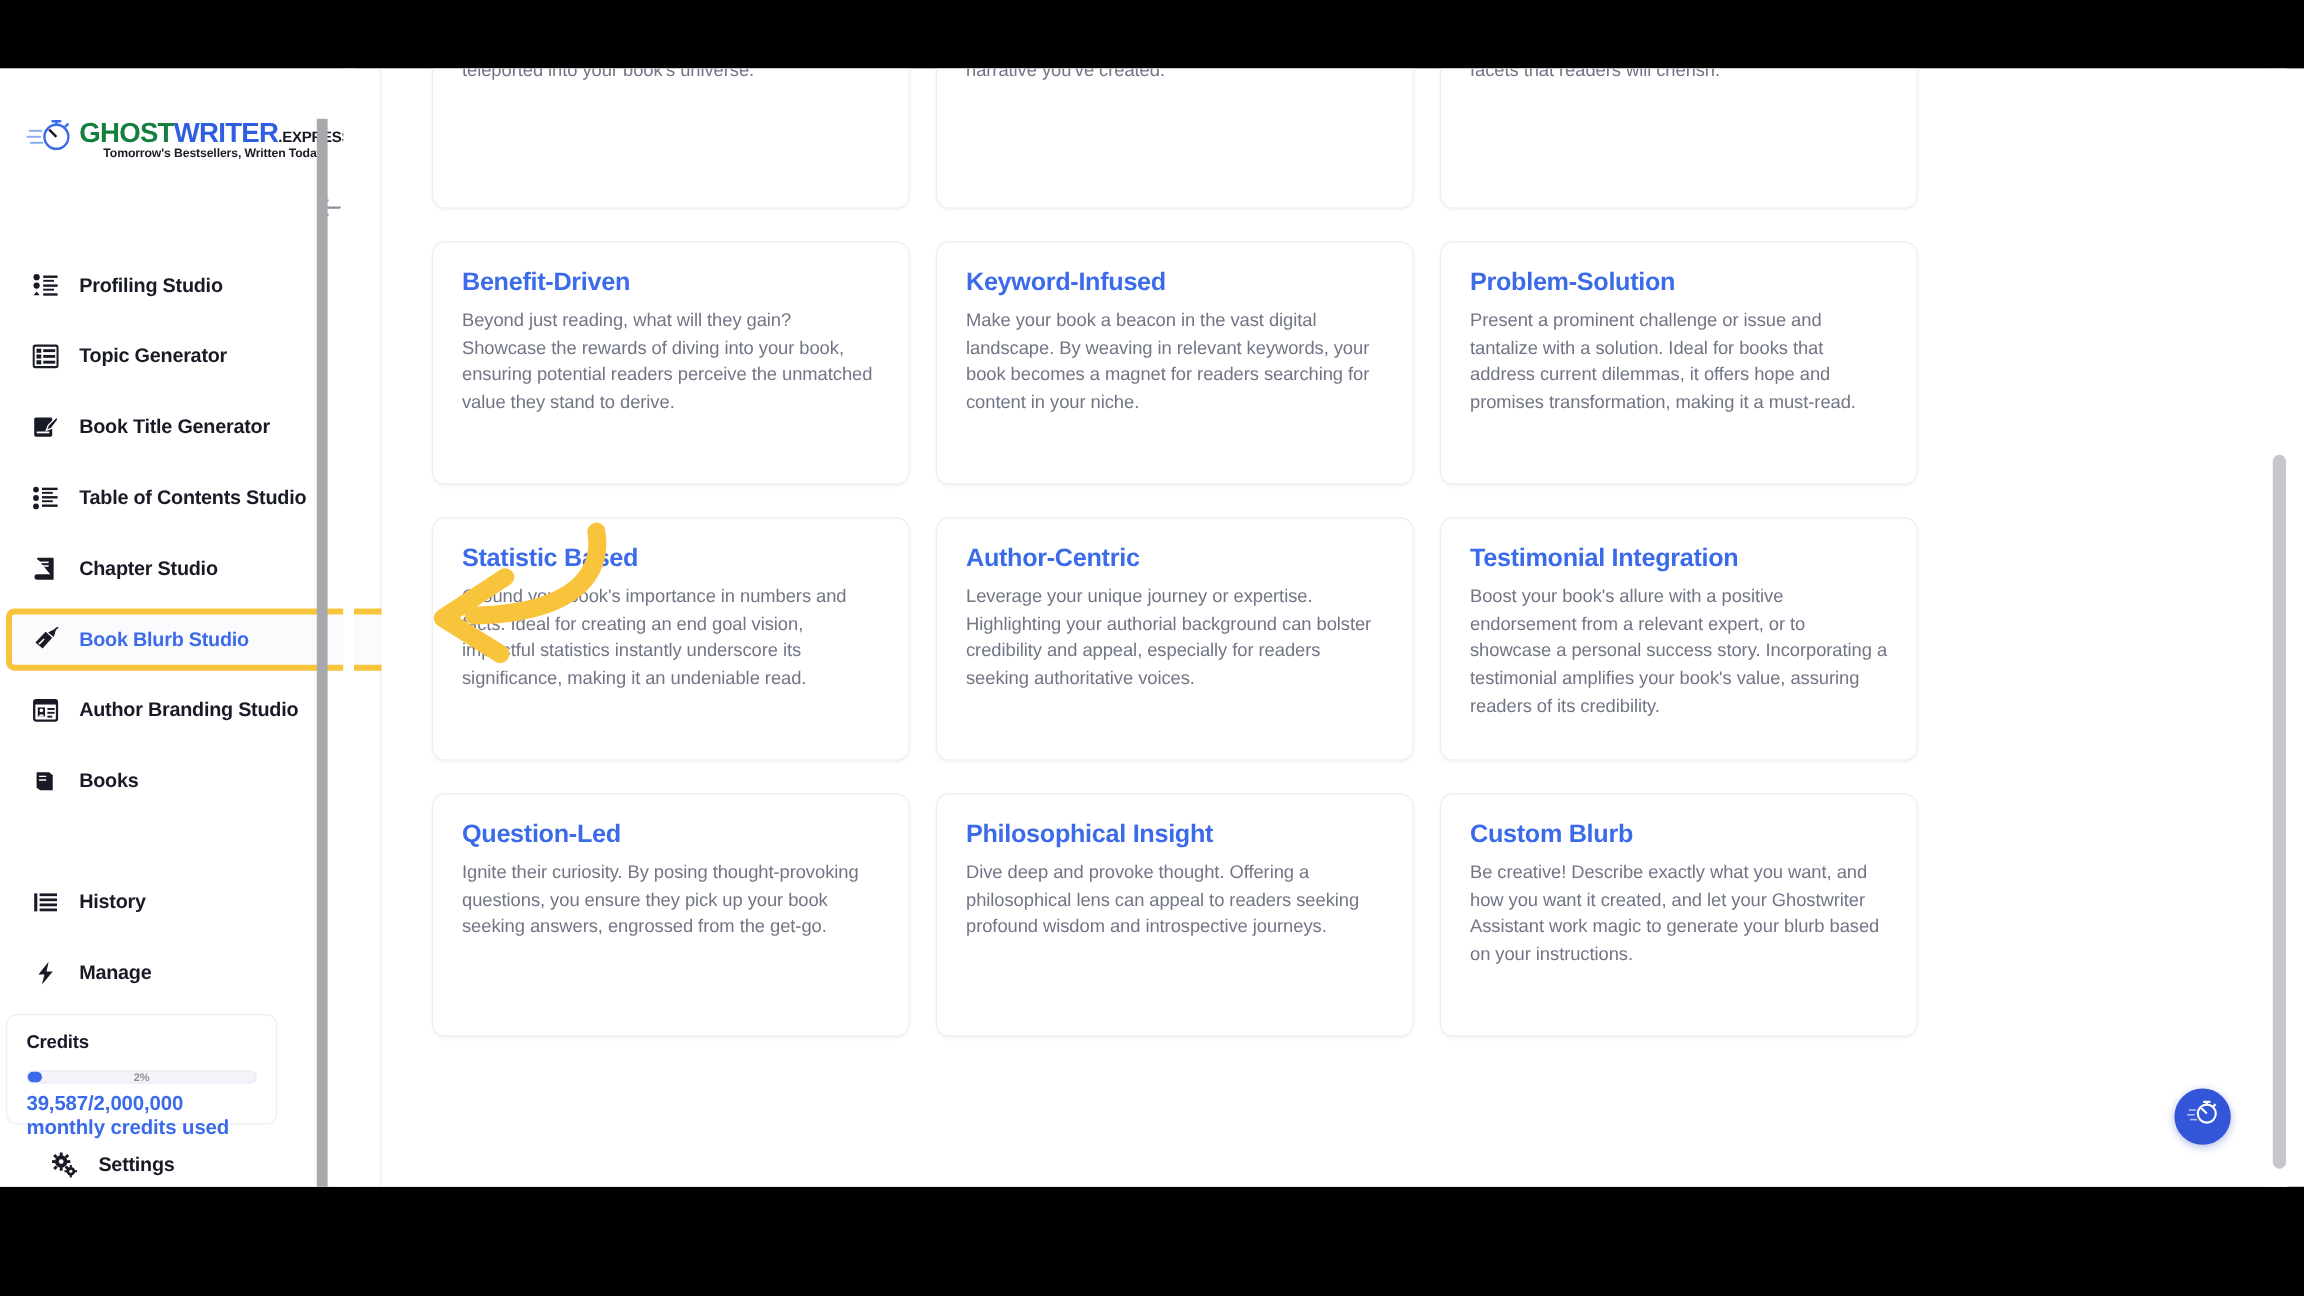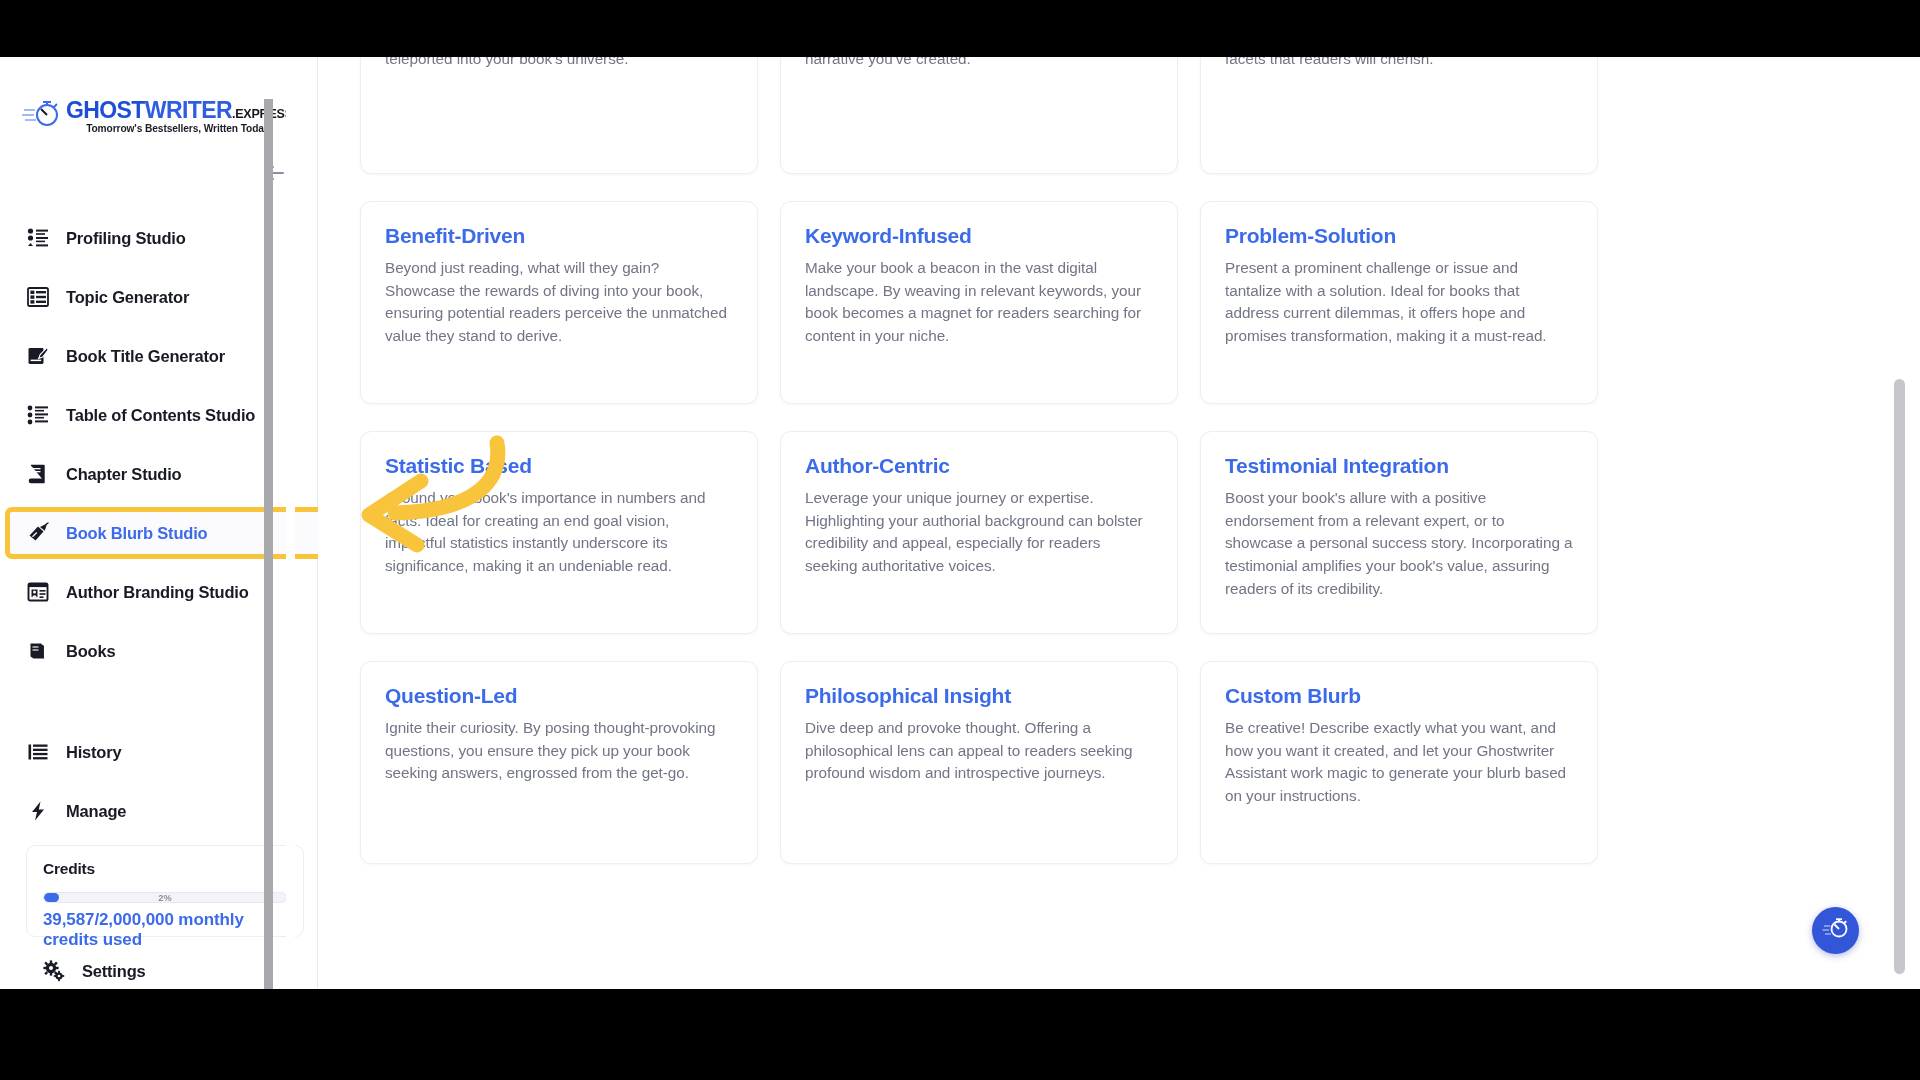--- a/index.html
+++ b/index.html
@@ -36,21 +36,21 @@
     left: 22px; top: 42px;
     width: 210px; height: 48px;
   }
   .logo-row { display: flex; align-items: center; gap: 4px; }
   .logo-mark { flex: 0 0 auto; }
   .logo-text-block { line-height: 1; }
   .logo-word {
     font-size: 23px; font-weight: 800; letter-spacing: -0.6px;
     font-family: "Liberation Sans", sans-serif;
   }
-  .lw-ghost { color: #1d4ed8; margin-top: 40px; }
+  .lw-ghost { color: #15803d; margin-top: 40px; }
   .lw-writer { color: #2f5fe0; }
   .lw-express { color: #16181f; font-size: 12.5px; font-weight: 800; letter-spacing: -0.2px; }
   .logo-tagline {
     margin-top: 2px;
     font-size: 10.2px; color: #1b1d27; font-weight: 600; letter-spacing: -0.1px; text-align: center;
   }
 
   .collapse-btn {
     position: absolute;
     left: 262px; top: 103px;
@@ -85,22 +85,22 @@
     padding-left: 16px;
     border-radius: 2px;
   }
   .nav-item.active .nav-label { color: #3c6bea; }
 
   .nav-gap { height: 42px; }
 
   
   .credits-card {
     position: absolute;
-    left: 26px; top: 788px;
-    width: 278px; height: 92px;
+    left: 5px; top: 788px;
+    width: 226px; height: 92px;
     background: #ffffff;
     border: 1px solid #eceef4;
     border-radius: 9px;
     padding: 14px 16px 0 16px;
   }
   .credits-title {
     font-size: 15.5px; font-weight: 700; color: #171927; letter-spacing: -0.2px;
   }
   .credits-bar {
     position: relative;

